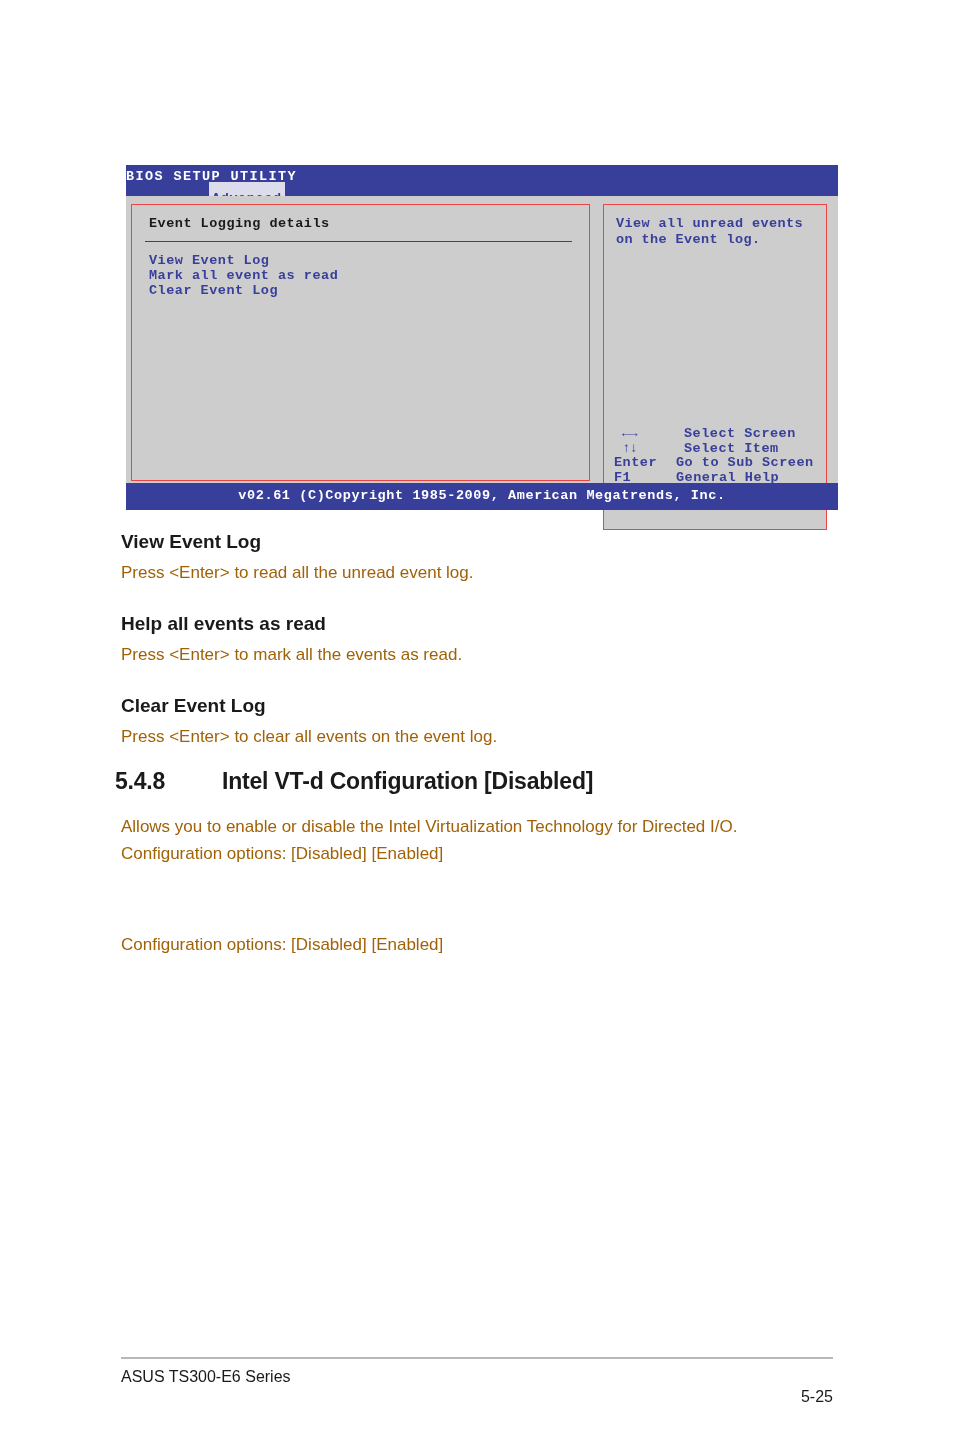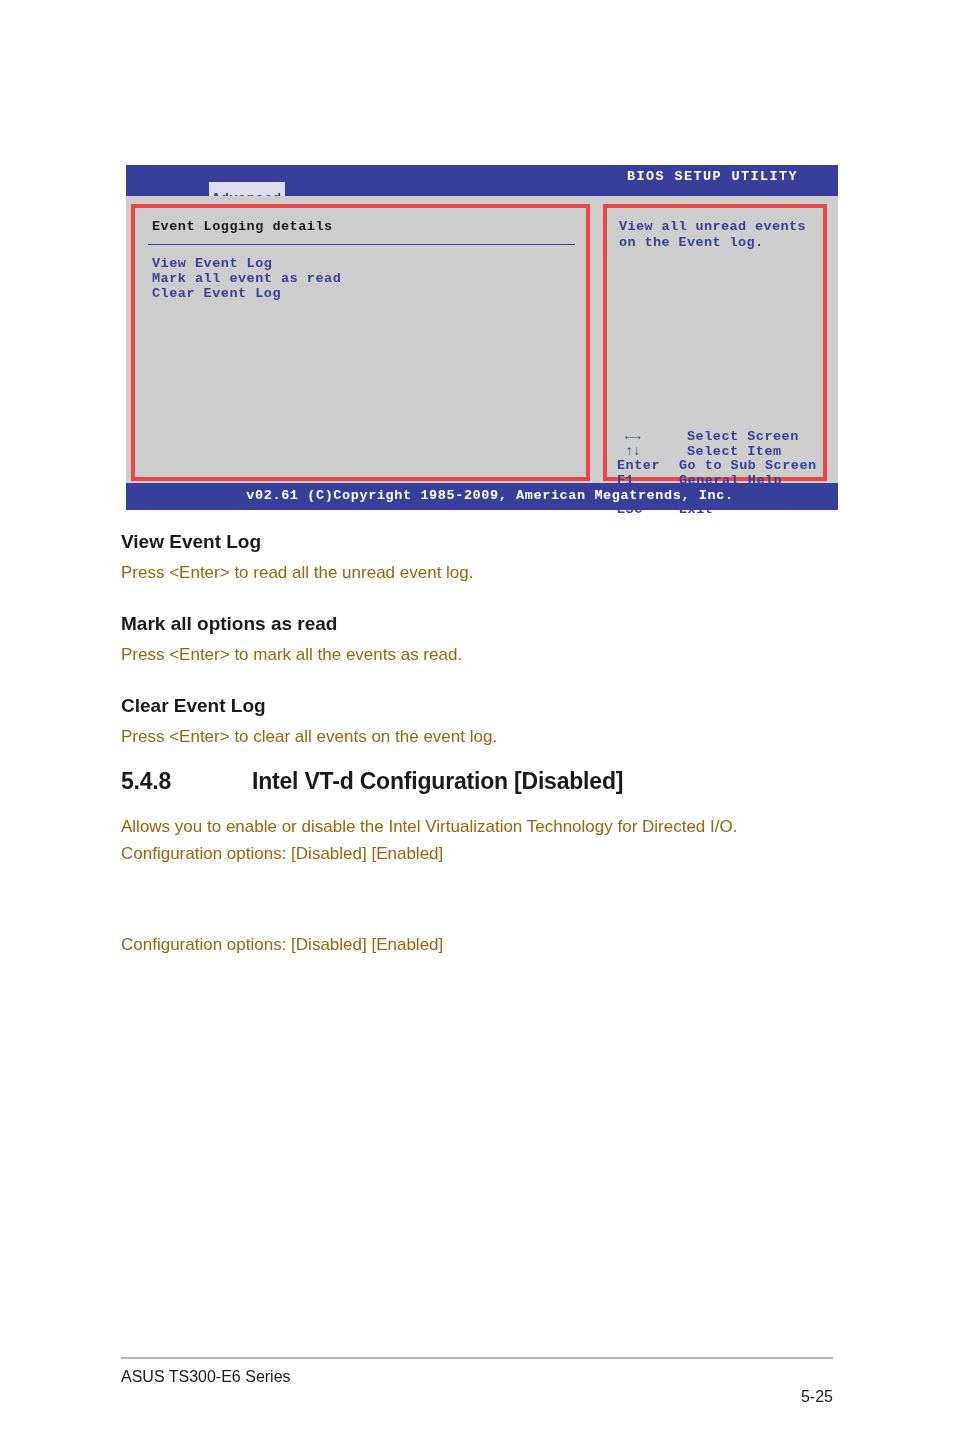--- a/index.html
+++ b/index.html
@@ -66,26 +66,25 @@
     position: absolute;
     left: 0; top: 0;
     width: 712px;
     height: 31px;
     background: #383f9a;
   }
   .bios-title {
     position: absolute;
     left: 0; top: 4px;
     width: 628px;
-    text-align: right;
+    text-align: left;
     color: #ffffff;
     font-size: 13.5px;
     font-weight: bold;
     letter-spacing: 1.4px;
-    padding-left: 44px;
   }
   .bios-tab {
     position: absolute;
     left: 83px;
     top: 17px;
     height: 18px;
     padding: 8px 3px;
     background: #dcdcec;
     color: #383f9a;
     font-size: 13.5px;
@@ -96,35 +95,35 @@
   .bios-body {
     position: absolute;
     left: 0;
     top: 31px;
     width: 712px;
     height: 287px;
     background: #cdcdcd;
   }
   .panel {
     position: absolute;
-    border: 4px solid #ef4444;
+    border: 1px solid #ef4444;
     background: #cdcdcd;
     box-sizing: border-box;
   }
   .panel-left {
     left: 5px;
     top: 8px;
     width: 459px;
     height: 277px;
   }
   .panel-right {
     left: 477px;
     top: 8px;
     width: 224px;
-    height: 277px;
+    height: 326px;
   }
   .panel-title {
     position: absolute;
     left: 17px;
     top: 11px;
     font-size: 13.5px;
     font-weight: bold;
     color: #1a1a1a;
     letter-spacing: 0.5px;
     white-space: nowrap;
@@ -199,21 +198,20 @@
   }
   .bios-footer-text {
     position: absolute;
     left: 0; top: 5px;
     width: 712px;
     text-align: center;
     color: #ffffff;
     font-size: 13.5px;
     font-weight: bold;
     letter-spacing: 0.6px;
-    margin-left: 8px;
   }
 
   
   .footer-rule {
     position: absolute;
     left: 121px;
     top: 1357px;
     width: 712px;
     height: 2px;
     background: #b8b8b8;
@@ -298,27 +296,27 @@
     </div>
 
     <div class="bios-footer">
       <div class="bios-footer-text">v02.61 (C)Copyright 1985-2009, American Megatrends, Inc.</div>
     </div>
   </div>
 
   <div class="sub-head" style="left:121px; top:531px;">View Event Log</div>
   <div class="body-text" style="left:121px; top:559px; width:700px;">Press &lt;Enter&gt; to read all the unread event log.</div>
 
-  <div class="sub-head" style="left:121px; top:613px;">Mark all options as read</div>
+  <div class="sub-head" style="left:121px; top:613px;">Help all events as read</div>
   <div class="body-text" style="left:121px; top:641px; width:700px;">Press &lt;Enter&gt; to mark all the events as read.</div>
 
   <div class="sub-head" style="left:121px; top:695px;">Clear Event Log</div>
   <div class="body-text" style="left:121px; top:723px; width:700px;">Press &lt;Enter&gt; to clear all events on the event log.</div>
 
-  <div class="section-head" style="left:121px; top:768px;gap:24px;">
+  <div class="section-head" style="left:115px; top:768px;">
     <span class="num">5.4.8</span>
     <span class="ttl">Intel VT-d Configuration [Disabled]</span>
   </div>
   <div class="body-text" style="left:121px; top:813px; width:720px;">Allows you to enable or disable the Intel Virtualization Technology for Directed I/O.
 Configuration options: [Disabled] [Enabled]</div>
 
   <div class="body-text" style="left:121px; top:931px; width:720px;">Configuration options: [Disabled] [Enabled]</div>
 
   <div class="footer-rule"></div>
   <div class="footer-left">ASUS TS300-E6 Series</div>

